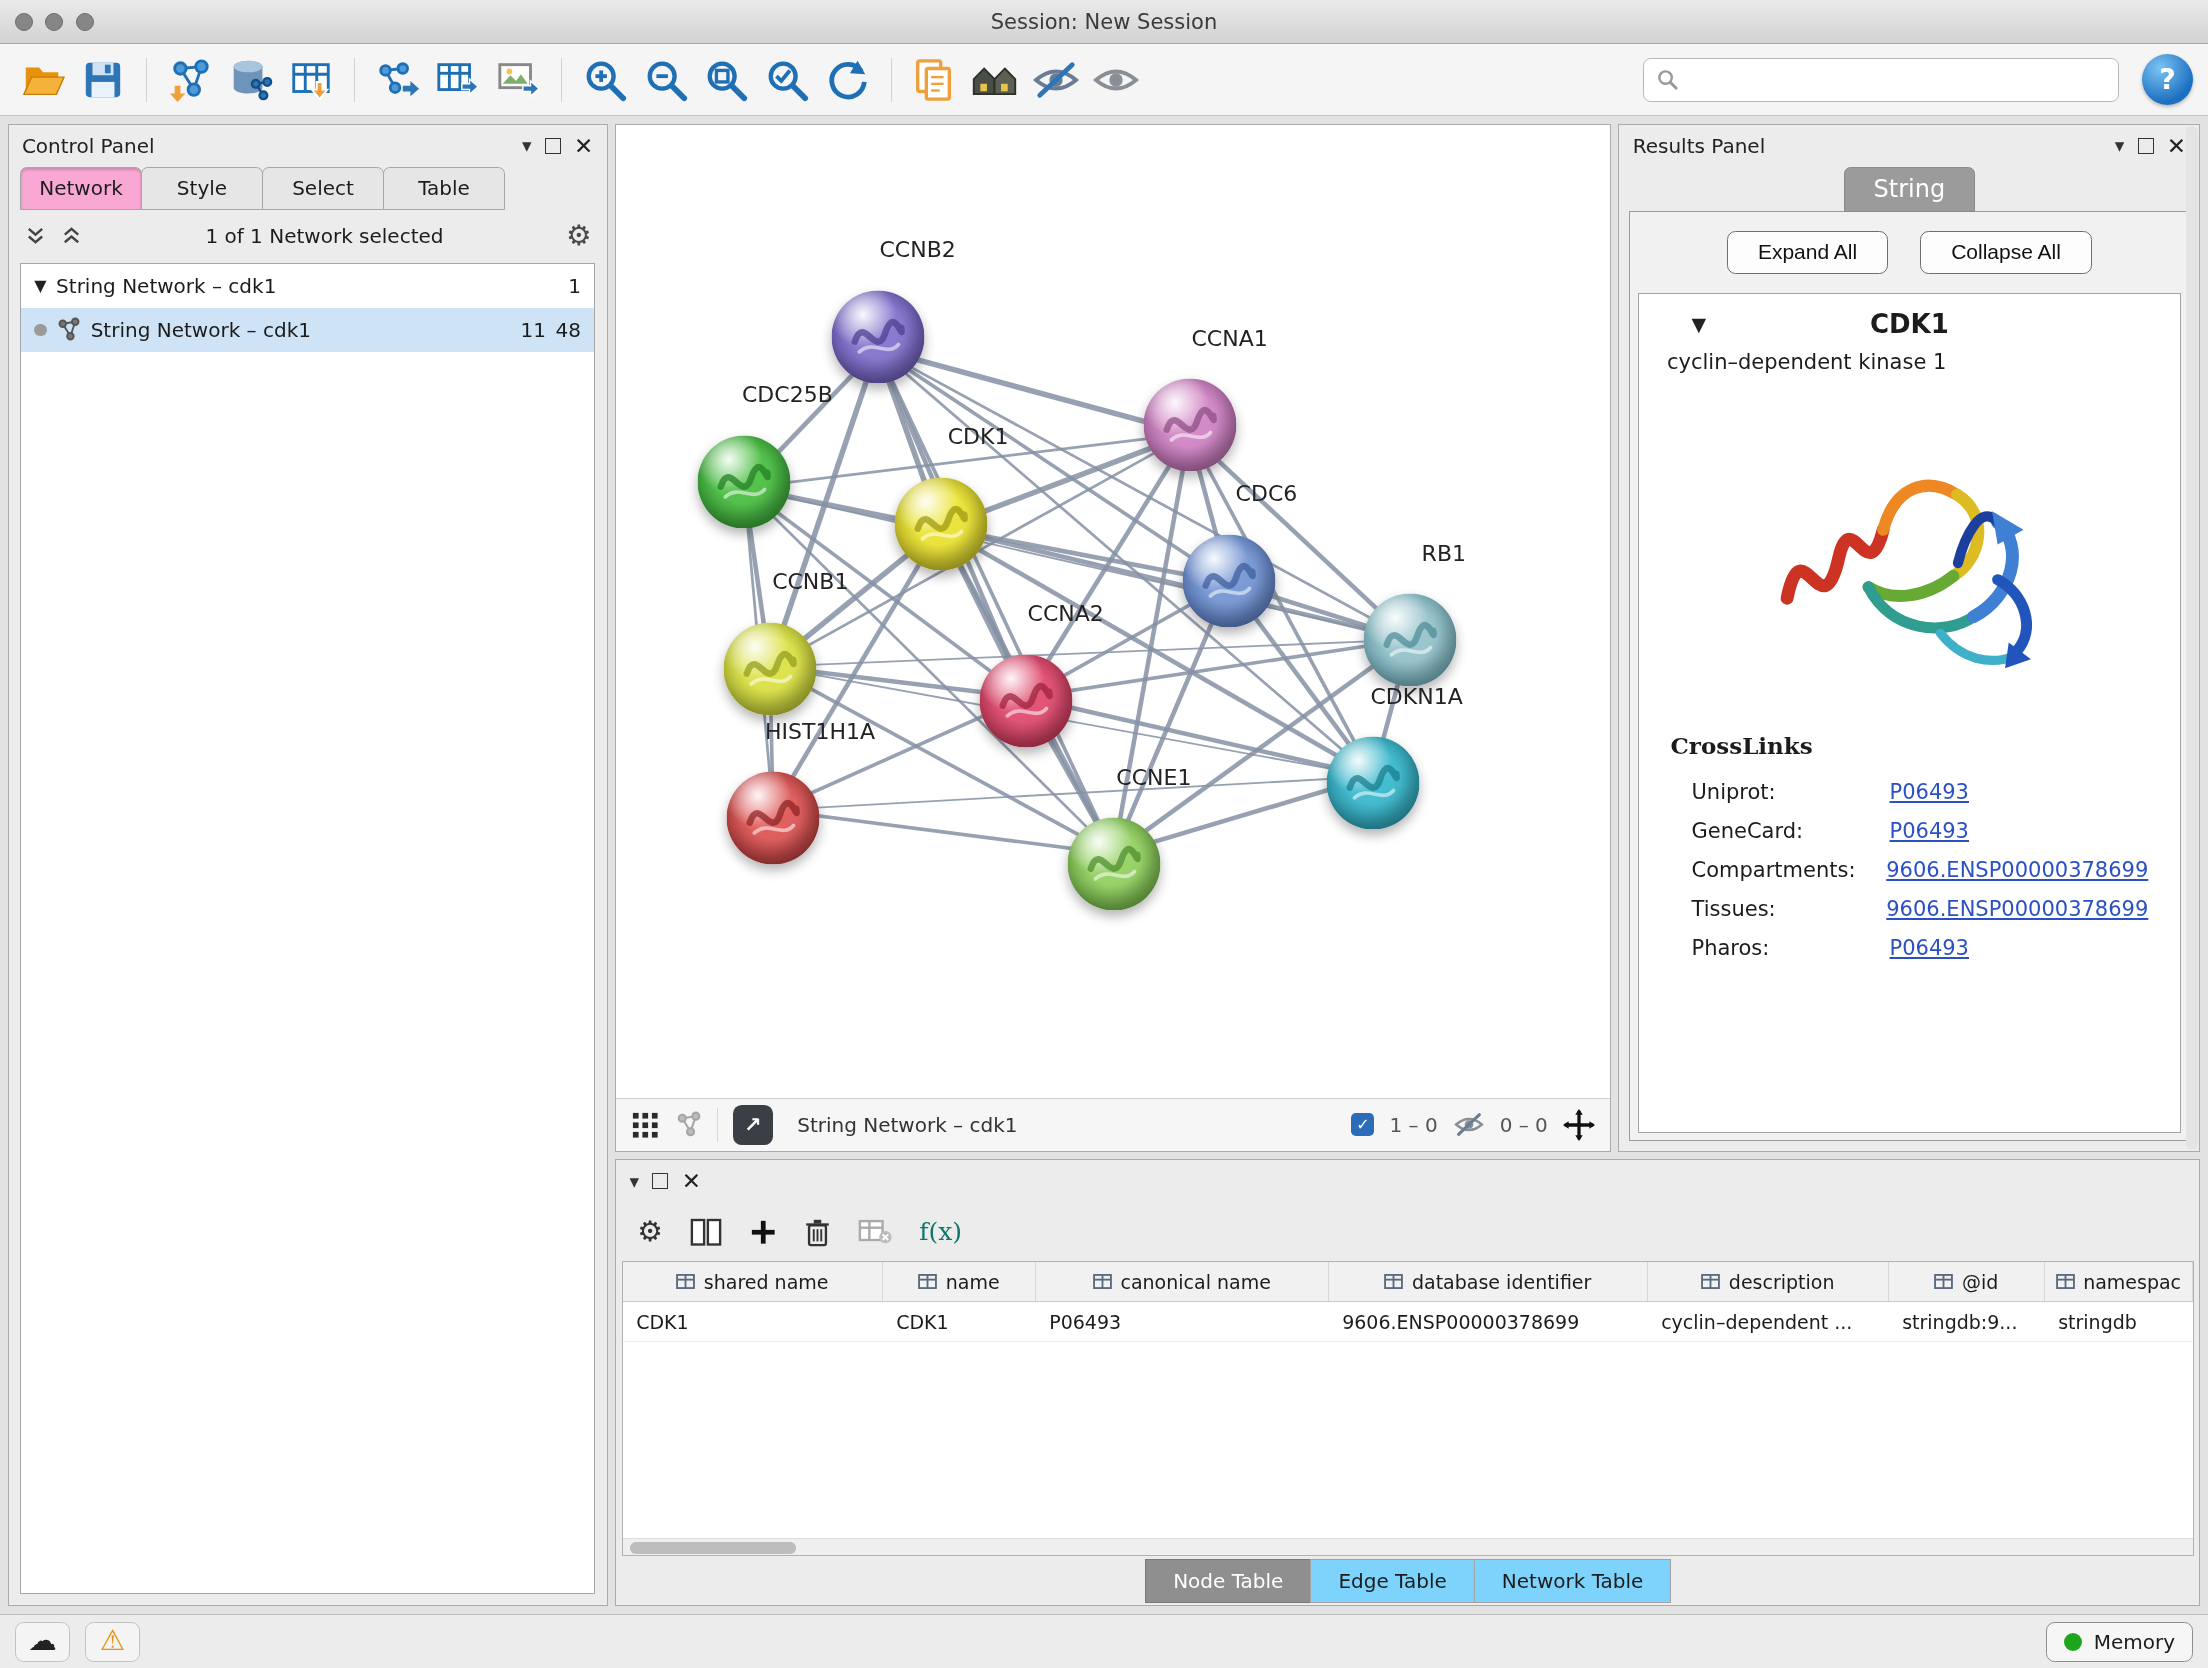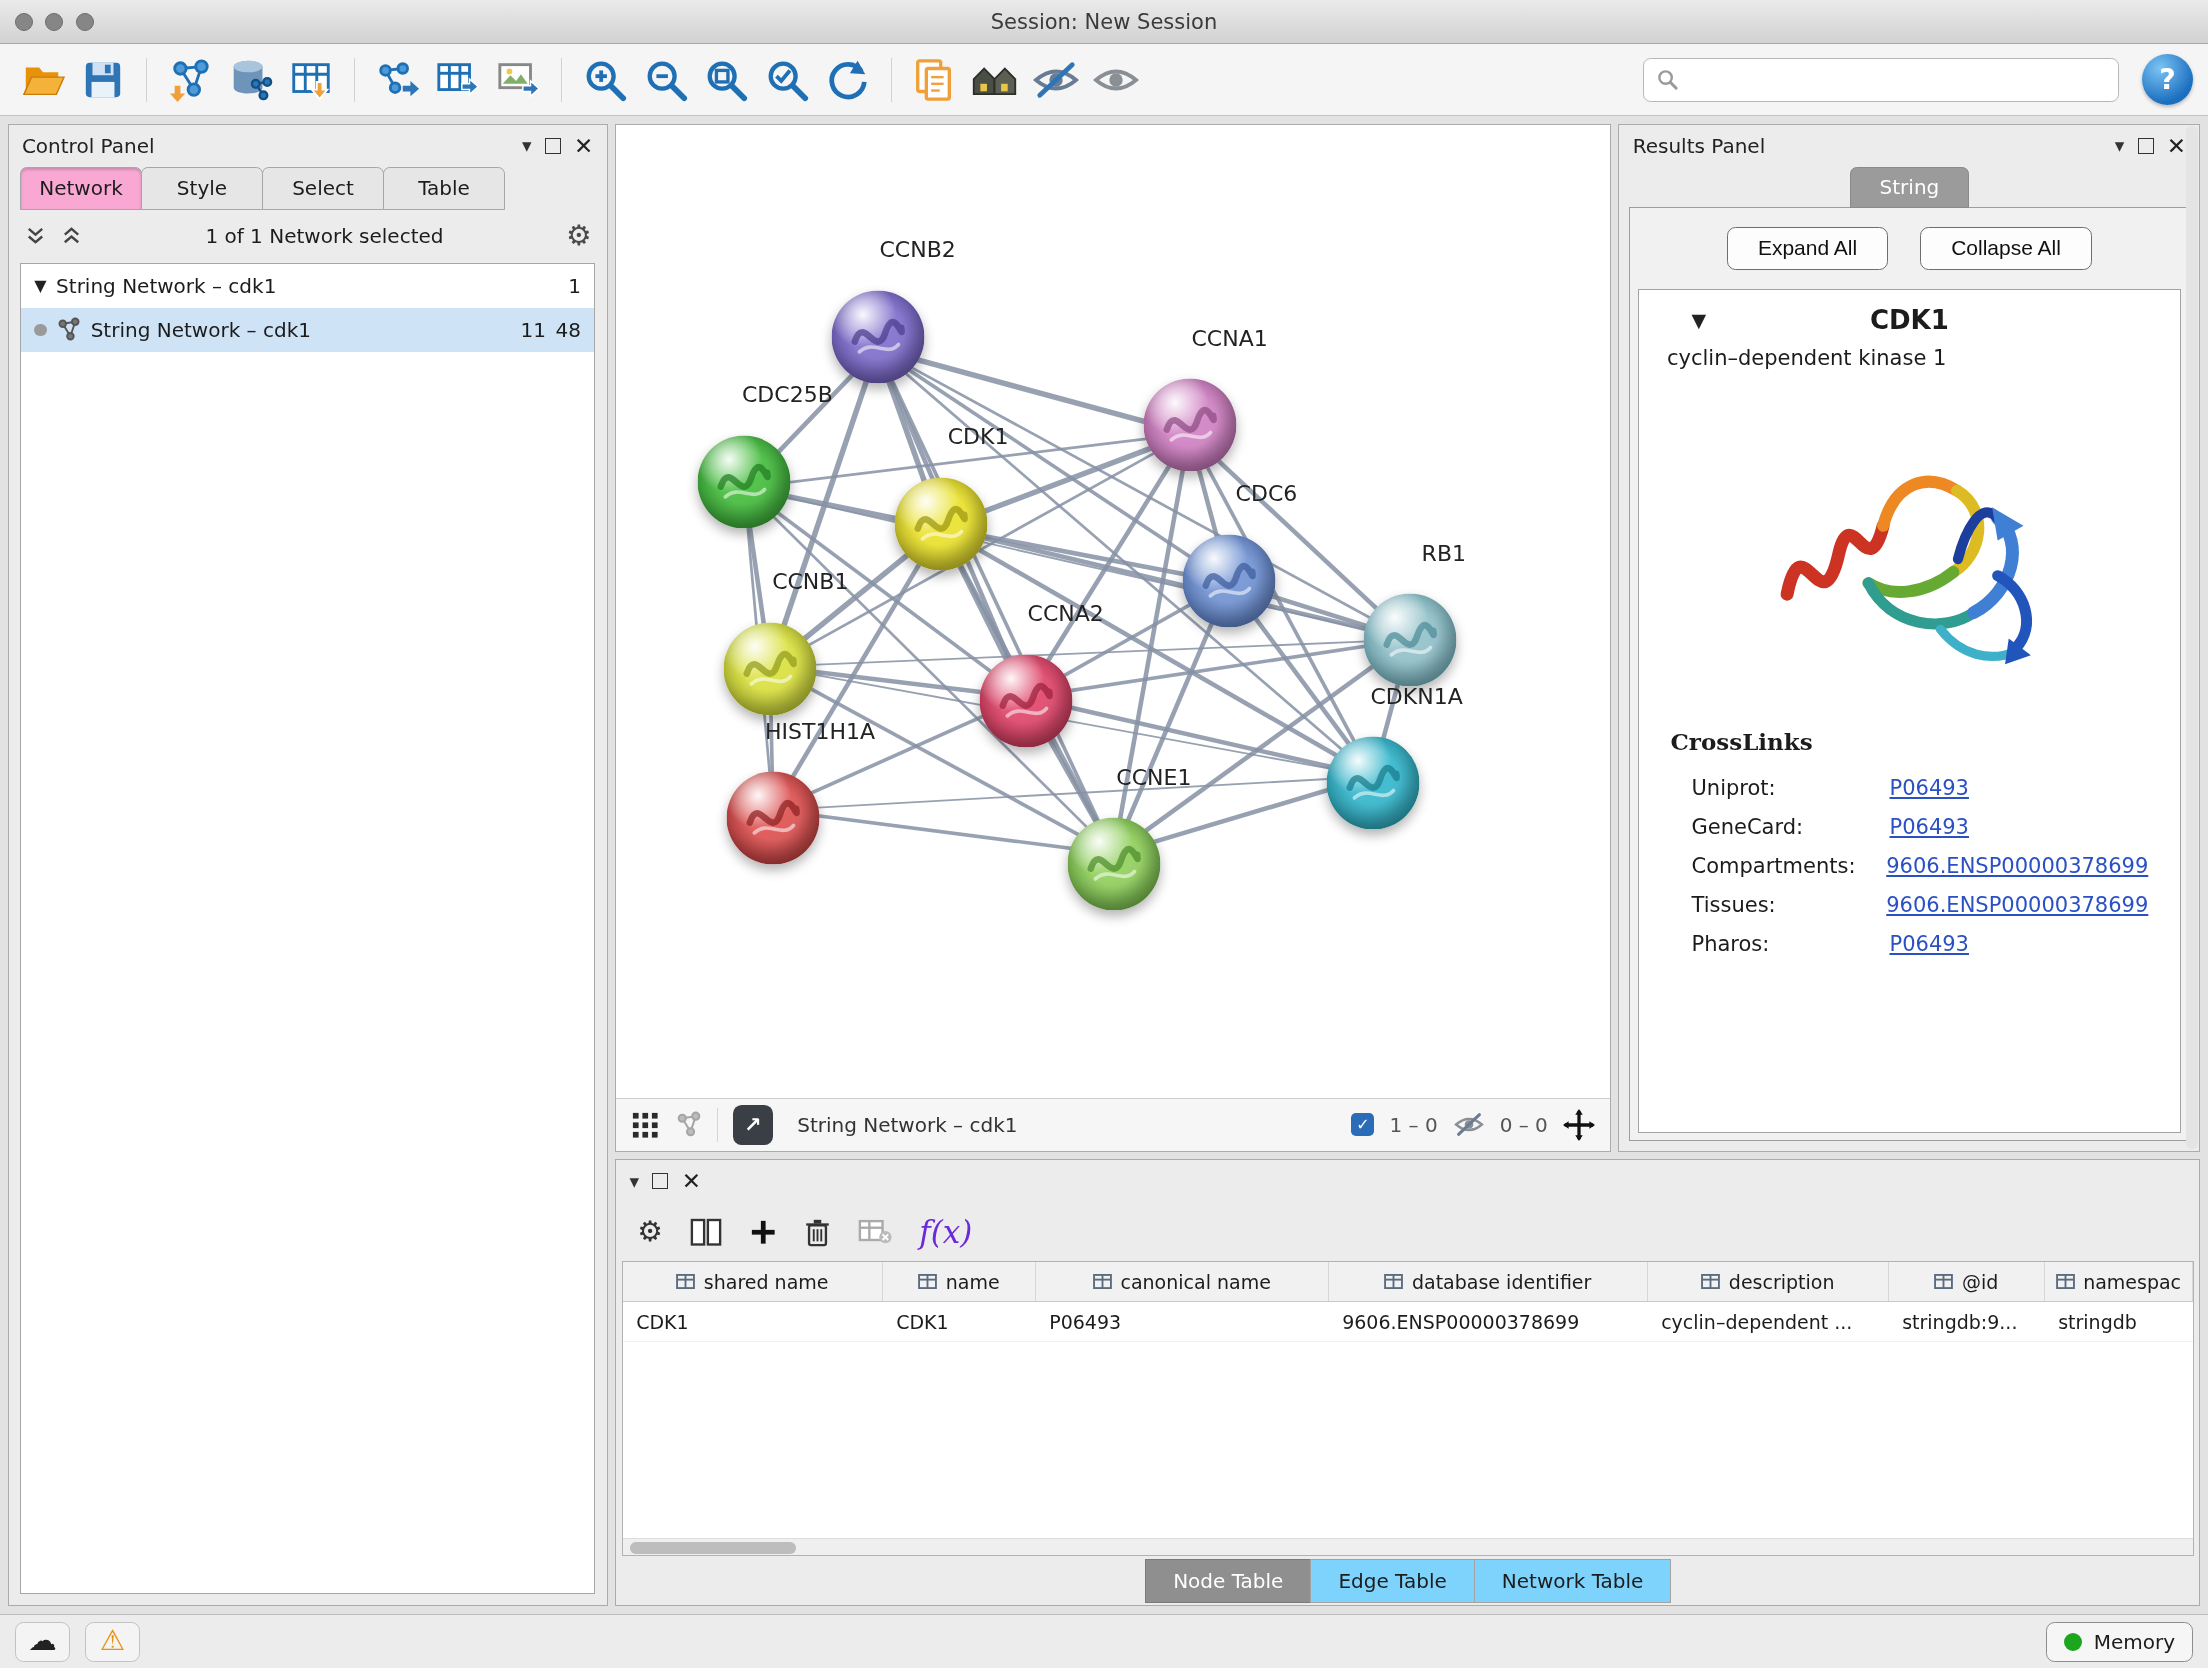--- a/index.html
+++ b/index.html
@@ -50,41 +50,41 @@
 .node-label{position:absolute;transform:translate(-30%,-50%);font-size:22px;color:#222;white-space:nowrap;}
 .net-footer{height:53px;background:#f6f6f6;border-top:1px solid #cdcdcd;display:flex;align-items:center;padding:0 15px;gap:15px;font-size:20px;color:#333;}
 .nf-sep{width:1px;height:34px;background:#d5d5d5;}
 .nf-title{margin-left:9.5px;flex:1;}
 .checkbox{width:23px;height:23px;border-radius:4.8px;background:#2b6cb8;color:#fff;font-size:16px;display:flex;align-items:center;justify-content:center;}
 .nf-count{color:#555;}
 .darkbtn{width:40px;height:40px;border-radius:8.6px;background:#3a3f46;color:#fff;display:flex;align-items:center;justify-content:center;font-size:21px;font-weight:bold;}
 
 .results-panel{width:582px;}
 .rp-tabrow{display:flex;justify-content:center;margin-bottom:-1px;z-index:2;}
-.rp-tab{background:#9b9b9b;color:#fff;padding:7.6px 28.5px;border-radius:6.7px 6.7px 0 0;font-size:20px;border:1px solid #8a8a8a;}
+.rp-tab{background:#9b9b9b;color:#fff;padding:7.6px 28.5px;border-radius:6.7px 6.7px 0 0;font-size:24px;border:1px solid #8a8a8a;}
 .rp-body{border:1px solid #9d9d9d;background:#f1f1f1;margin:0 9.5px 9.5px;flex:1;display:flex;flex-direction:column;overflow:hidden;}
 .rp-buttons{display:flex;justify-content:center;gap:32px;padding:19px 0;}
 .rp-btn{background:#fdfdfd;border:1.9px solid #6e6e6e;border-radius:8.6px;padding:8.6px 30px;font-size:21px;color:#111;}
 .protein-box{border:1px solid #a3a3a3;background:#fff;margin:0 7.6px 7.6px;flex:1;display:flex;flex-direction:column;overflow:hidden;}
 .protein-head{position:relative;display:flex;align-items:center;justify-content:center;padding:15px 0 7.6px;}
 .protein-head .caret{position:absolute;left:53px;font-size:19px;}
 .protein-name{font-size:26px;font-weight:bold;}
 .protein-desc{padding:3.8px 0 7.6px 28.5px;font-size:21px;}
 .protein-img{display:flex;justify-content:center;padding:13.3px 0 7.6px;}
 .crosslinks{padding:15px 32px;}
 .cl-title{font-family:"DejaVu Serif","Liberation Serif",serif;font-weight:bold;font-size:23px;margin-bottom:13.3px;}
 .cl-row{display:flex;padding:7.6px 0 7.6px 21px;font-size:21px;}
 .cl-label{width:198px;}
 .cl-link{color:#2a50c4;text-decoration:underline;}
 .rp-scroll{position:absolute;right:1.9px;top:1.9px;bottom:1.9px;width:11.4px;background:#e4e4e4;border-radius:5.7px;}
 
 .table-panel{height:447px;}
 .tp-toolbar{height:59px;display:flex;align-items:center;padding:0 21px;gap:27px;}
 .tp-ico{font-size:28.5px;color:#333;line-height:1;}
-.fx{font-family:"DejaVu Serif","Liberation Serif",serif;font-style:italic;font-size:31px;color:#6d28d9;}
+.fx{font-family:"DejaVu Serif","Liberation Serif",serif;font-size:25px;color:#0f766e;}
 .tbl-wrap{margin:0 5.7px;border:1px solid #b2b2b2;background:#fff;flex:1;display:flex;flex-direction:column;overflow:hidden;}
 .tbl-header{display:flex;background:#f1f1f1;border-bottom:1px solid #c9c9c9;height:40px;}
 .th{display:flex;align-items:center;justify-content:center;gap:8.6px;font-size:19px;border-right:1px solid #d7d7d7;overflow:hidden;white-space:nowrap;}
 .tbl-row{display:flex;height:40px;border-bottom:1px solid #f0f0f0;}
 .td{display:flex;align-items:center;padding:0 13.3px;font-size:19px;overflow:hidden;white-space:nowrap;}
 .c0{width:260px;}.c1{width:153px;}.c2{width:293px;}.c3{width:319px;}.c4{width:241px;}.c5{width:156px;}.c6{flex:1;}
 .tbl-blank{flex:1;background:#fff;}
 .hscroll{height:17px;background:#efefef;border-top:1px solid #ddd;position:relative;}
 .hthumb{position:absolute;left:7.6px;top:2.9px;width:166px;height:11.4px;border-radius:5.7px;background:#bdbdbd;}
 .tp-tabs{height:49px;display:flex;align-items:center;justify-content:center;gap:0;}

